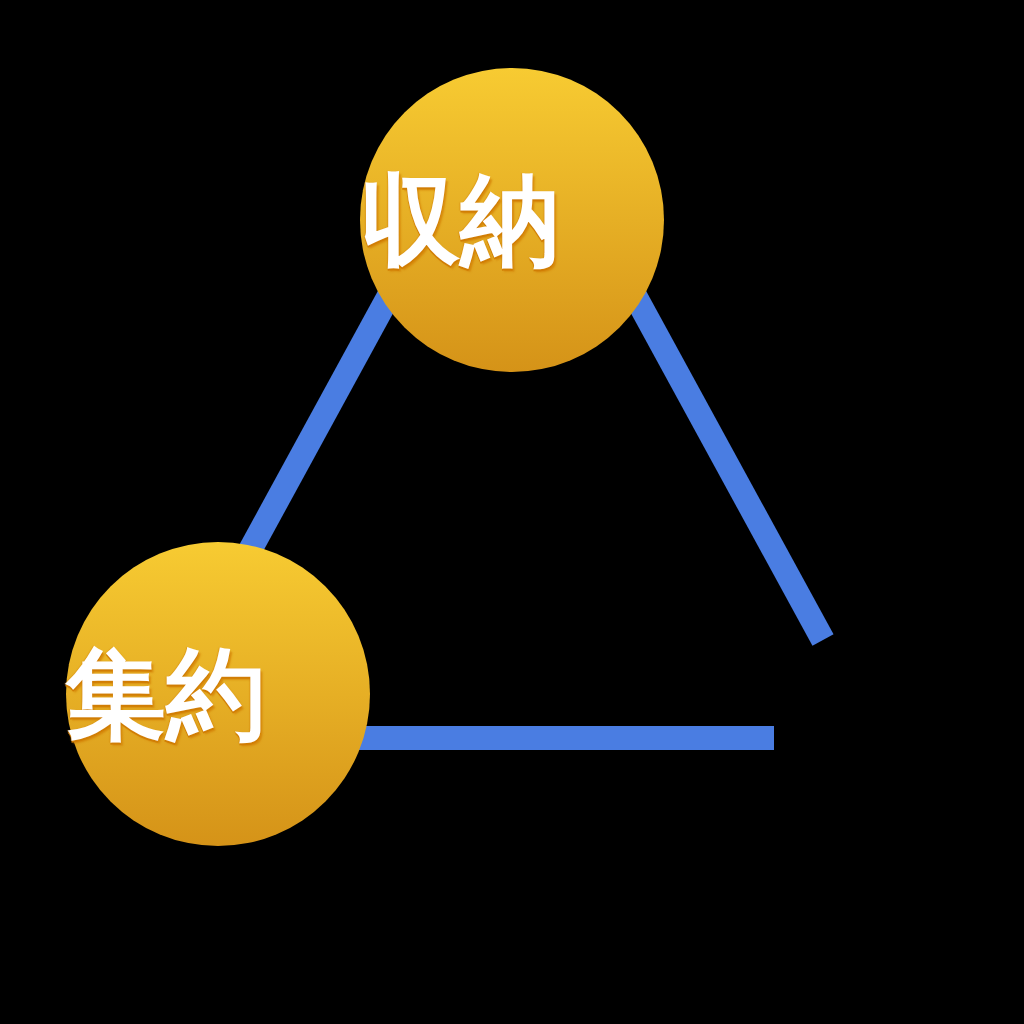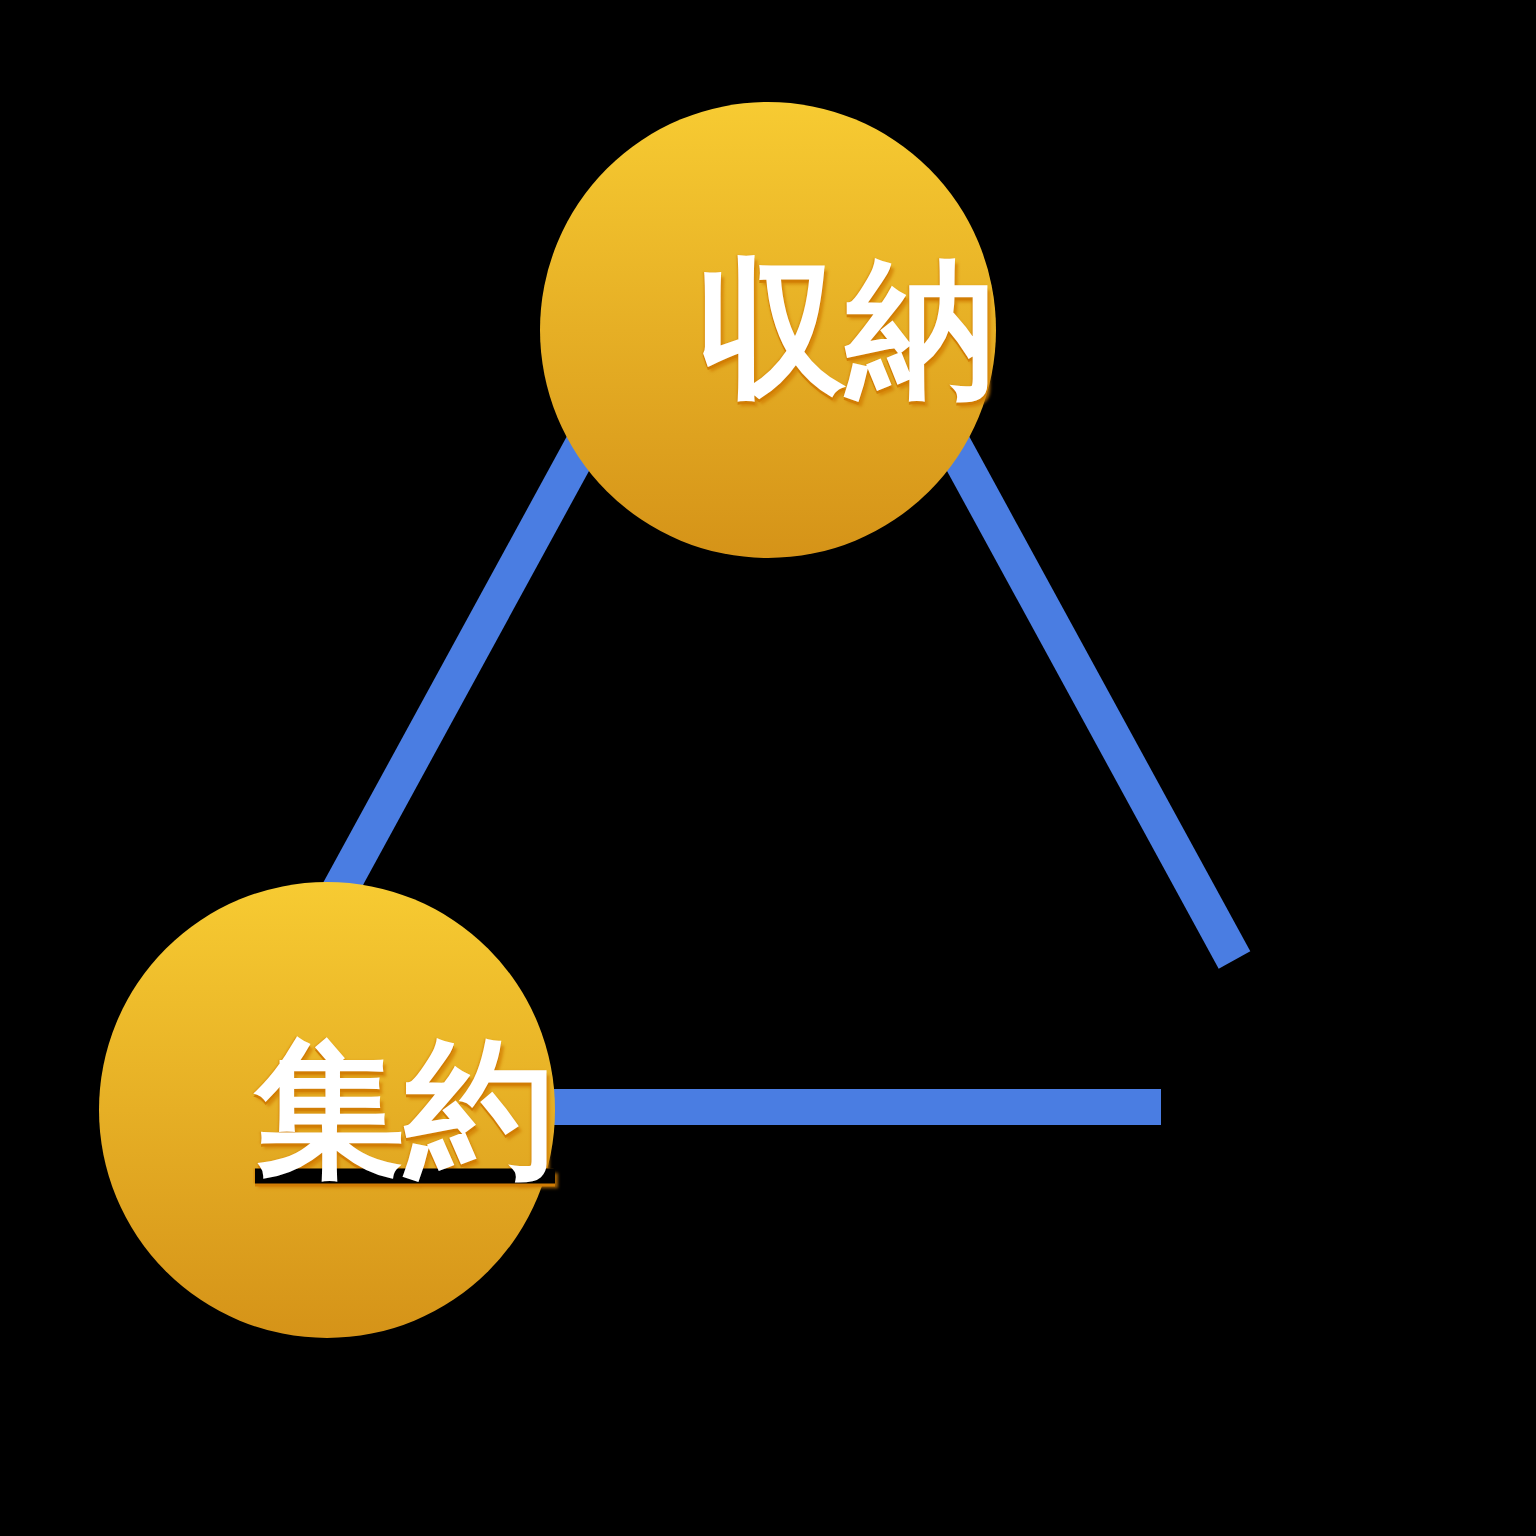--- a/index.html
+++ b/index.html
@@ -24,24 +24,24 @@
     position:absolute;left:0;top:0;width:1024px;height:1024px;
   }
   .connectors line{
     stroke:var(--connector);
     stroke-width:24;
   }
   .node{
     position:absolute;
     width:304px;height:304px;border-radius:50%;
     background:linear-gradient(180deg,var(--node-top) 0%,var(--node-bottom) 100%);
-    display:flex;align-items:center;justify-content:flex-end;
+    display:flex;align-items:center;justify-content:flex-start;
   }
   .node-top{left:360px;top:68px;}
-  .node-bl{left:66px;top:588px;text-decoration:underline;}
+  .node-bl{left:66px;top:542px;}
   .node-br{left:653px;top:575px;}
   .node-label{
     color:var(--node-text);
     font-size:100px;
     font-weight:bold;
     line-height:1;
     white-space:nowrap;
     letter-spacing:0px;
     text-shadow:0 2px 0 var(--node-text-shadow),
                 2px 3px 2px rgba(209,125,4,0.75),

